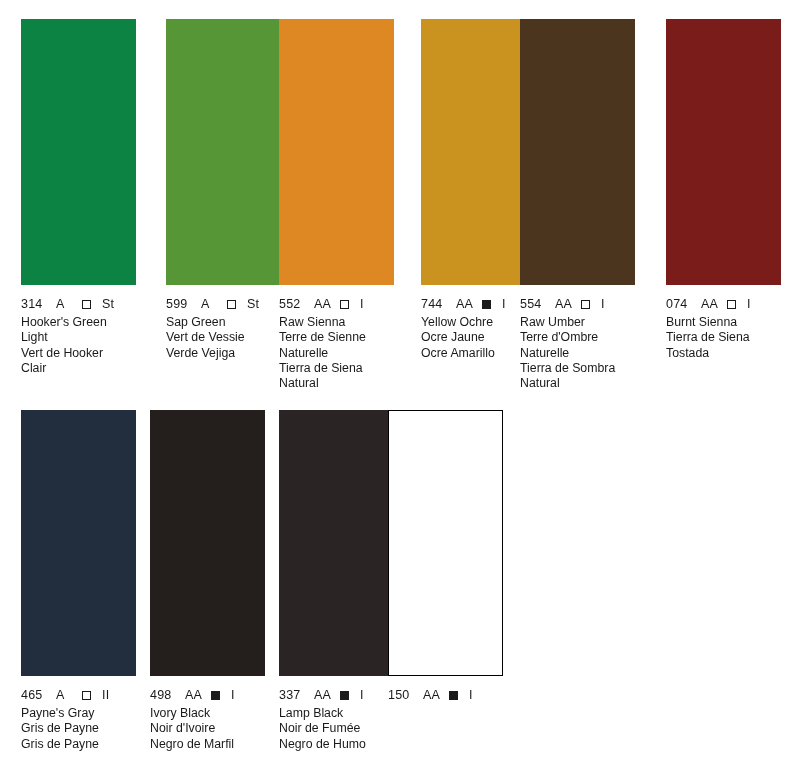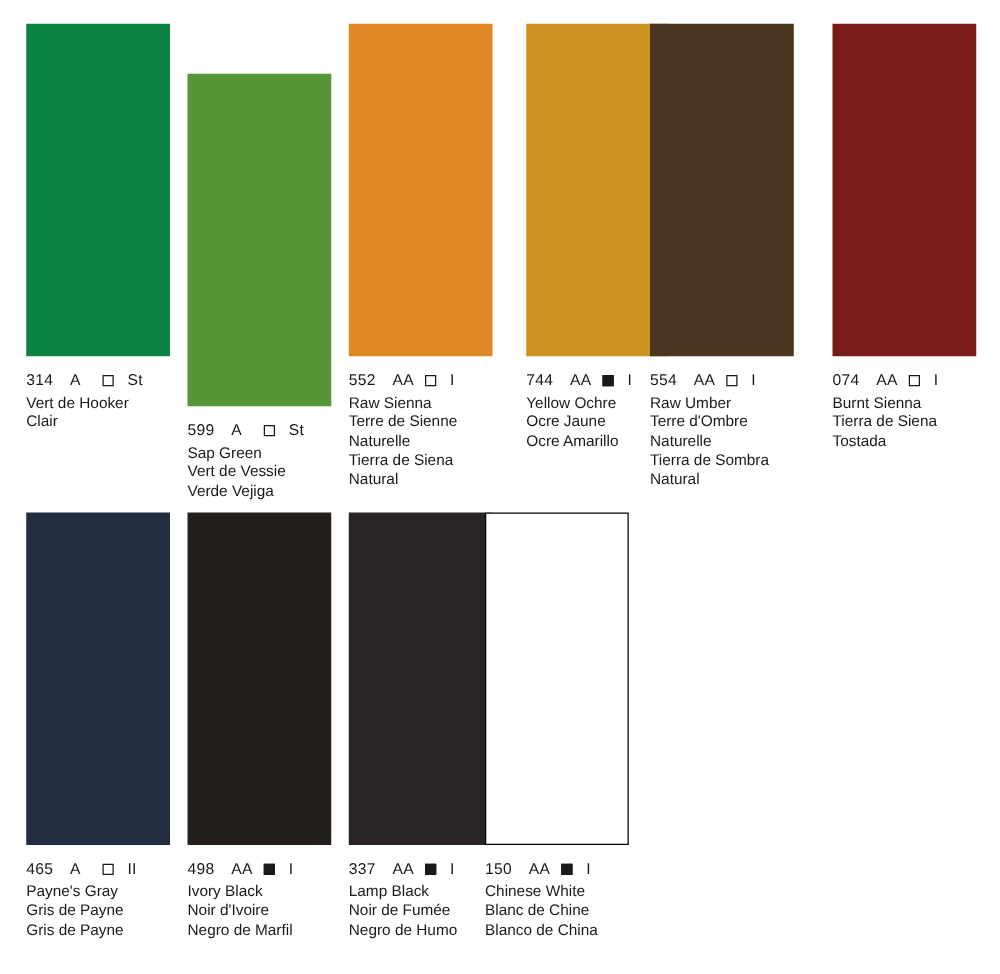--- a/index.html
+++ b/index.html
@@ -86,24 +86,25 @@
   <div class="swatch-row row-1">
       <div class="swatch-cell" style="left: 21px;">
         <div class="swatch-chip" style="background: rgb(12, 130, 67);"></div>
         <div class="code-line">
           <span class="code-num">314</span>
           <span class="code-opacity">A</span>
           <span class="lightfast-box"></span>
           <span class="code-series">St</span>
         </div>
         <div class="names">
+          <div class="name-en">Hooker's Green Light</div>
           <div class="name-fr">Vert de Hooker Clair</div>
         </div>
       </div>
-      <div class="swatch-cell" style="left: 150px; margin-top: 40px;">
+      <div class="swatch-cell" style="left: 166px;">
         <div class="swatch-chip" style="background: rgb(86, 150, 55);"></div>
         <div class="code-line">
           <span class="code-num">599</span>
           <span class="code-opacity">A</span>
           <span class="lightfast-box"></span>
           <span class="code-series">St</span>
         </div>
         <div class="names">
           <div class="name-en">Sap Green</div>
           <div class="name-fr">Vert de Vessie</div>
@@ -210,20 +211,15 @@
         </div>
       </div>
       <div class="swatch-cell" style="left: 388px;">
         <div class="swatch-chip outlined" style="background: rgb(255, 255, 255);"></div>
         <div class="code-line">
           <span class="code-num">150</span>
           <span class="code-opacity">AA</span>
           <span class="lightfast-box filled"></span>
           <span class="code-series">I</span>
         </div>
-        <div class="names">
-          <div class="name-en">Chinese White</div>
-          <div class="name-fr">Blanc de Chine</div>
-          <div class="name-es">Blanco de China</div>
-        </div>
       </div>
     </div>
 </div>
 
 </body></html>

